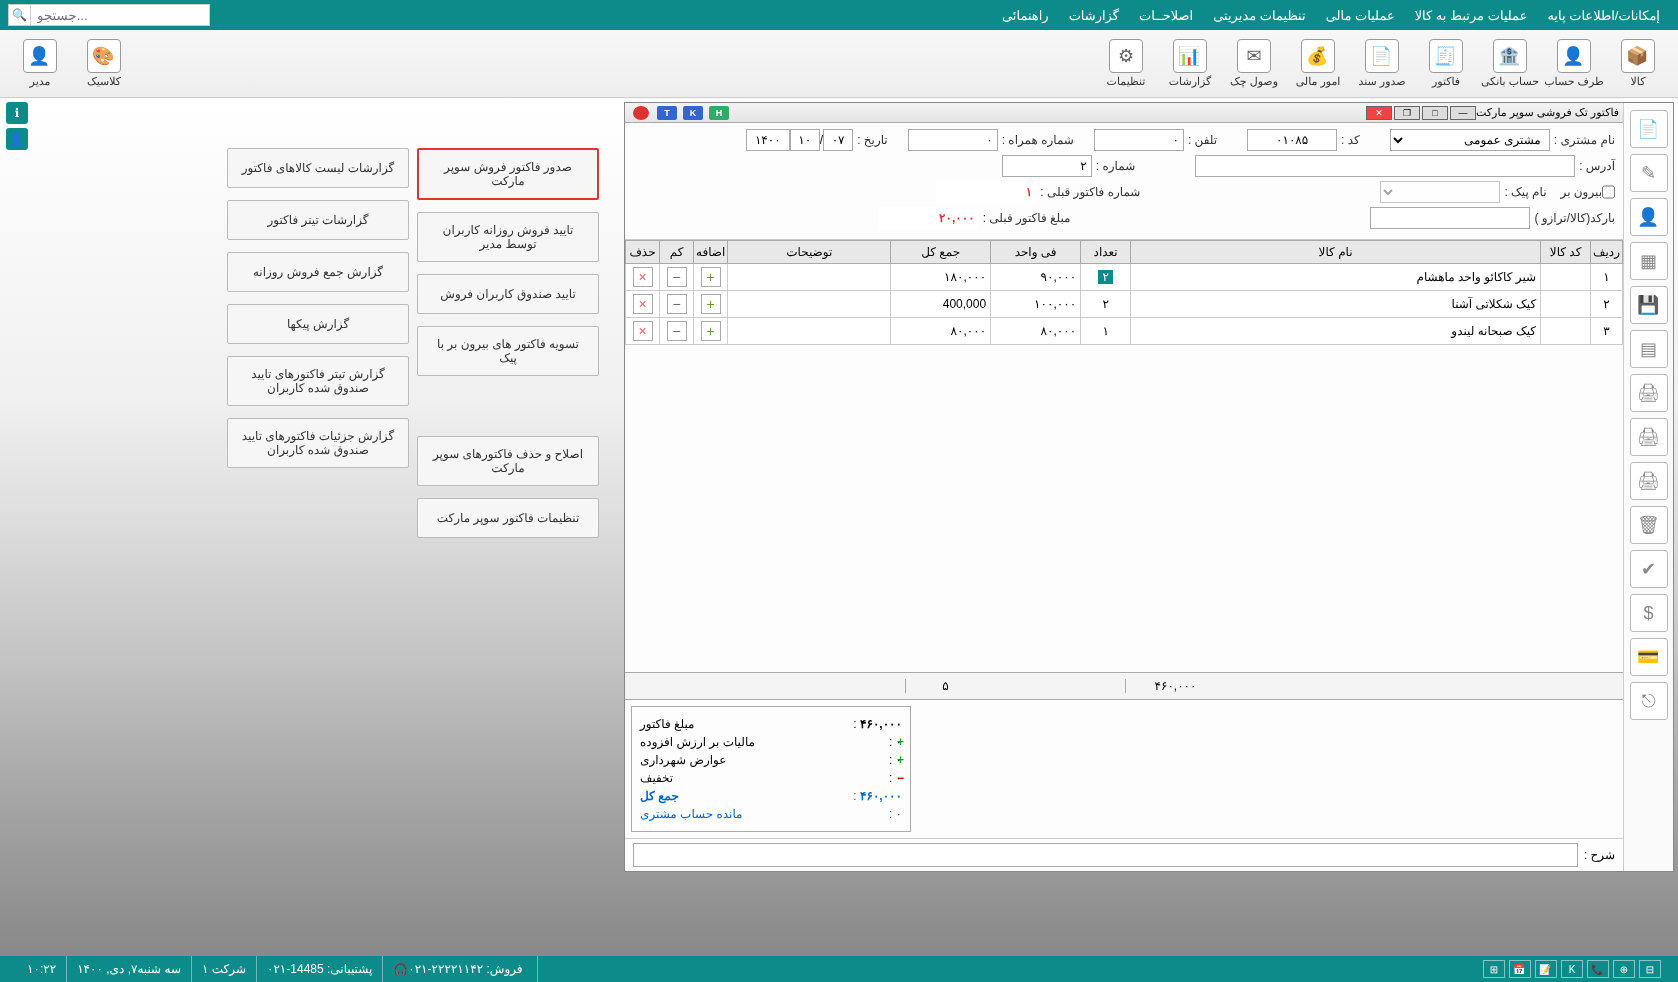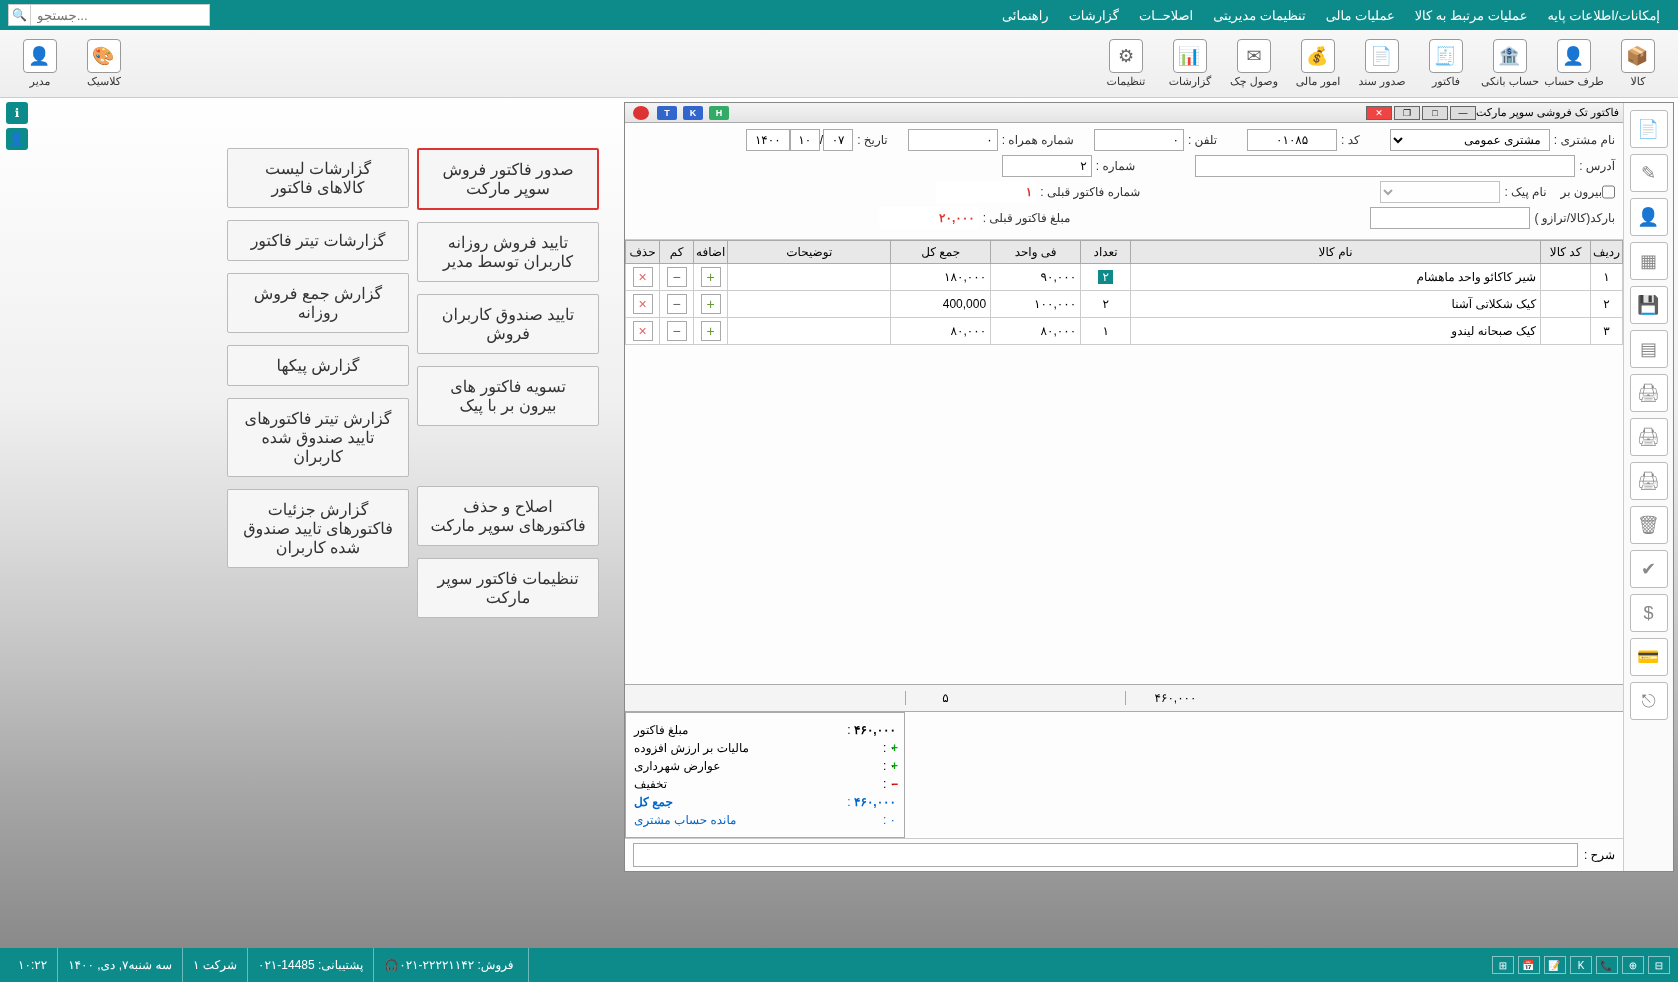--- a/index.html
+++ b/index.html
@@ -13,21 +13,21 @@
 .toolbar .tb-btn { display: flex; flex-direction: column; align-items: center; justify-content: center; width: 60px; height: 56px; margin: 0 2px; cursor: pointer; font-size: 11px; color:#333; }
 .toolbar .tb-btn .tb-icon { width: 34px; height: 34px; border: 1px solid #999; border-radius: 4px; background:#fff; margin-bottom: 2px; display:flex; align-items:center; justify-content:center; font-size:18px; color:#666;}
 .toolbar .spacer { flex: 1; }
 .toolbar .theme-group { display: flex; align-items: center; }
 .content { position: absolute; top: 98px; bottom: 26px; left: 0; right: 0; }
 .bg-image { position: absolute; inset: 0; background: linear-gradient(180deg,#fff 0%, #f0f0f0 35%, #dcdcdc 50%, #c4c4c4 65%, #a8a8a8 80%, #888 100%); }
 .left-icons { position: absolute; left: 4px; top: 4px; width: 24px; }
 .left-icons .li-icon { width: 22px; height: 22px; background: #0D8B8B; border-radius: 3px; margin-bottom: 4px; display:flex; align-items:center; justify-content:center; color:#fff; font-size:12px;}
 .side-buttons { position: absolute; right: 1075px; top: 50px; width: 380px; display: flex; direction: rtl; }
 .side-col { width: 185px; margin: 0 4px; }
-.side-btn { background: #f6f6f6; border: 1px solid #bbb; border-radius: 2px; padding: 10px 12px; margin-bottom: 12px; text-align: center; font-size: 16px; color:#333; cursor:pointer; min-height:40px; display:flex; align-items:center; justify-content:center;}
+.side-btn { background: #f6f6f6; border: 1px solid #bbb; border-radius: 2px; padding: 10px 12px; margin-bottom: 12px; text-align: center; font-size: 12px; color:#333; cursor:pointer; min-height:40px; display:flex; align-items:center; justify-content:center;}
 .side-btn.highlight { border: 2px solid #d33; }
 .invoice-window { position: absolute; right: 4px; top: 4px; width: 1050px; height: 770px; background: #fdfdfd; border: 1px solid #888; display:flex; direction:rtl;}
 .inv-side { width: 50px; background: #fafafa; border-left: 1px solid #ccc; display:flex; flex-direction:column; align-items:center; padding-top:4px;}
 .inv-side .side-icon { width: 38px; height: 38px; border: 1px solid #bbb; border-radius:3px; margin: 3px 0; background:#fff; display:flex; align-items:center; justify-content:center; font-size:18px; color:#888; cursor:pointer;}
 .inv-main { flex:1; display:flex; flex-direction:column; }
 .inv-title { height: 20px; background: linear-gradient(#f4f4f4,#e4e4e4); border-bottom:1px solid #aaa; display:flex; align-items:center; padding: 0 4px; font-size:11px;}
 .inv-title .win-btns { display:flex; gap:2px; margin-left:auto;}
 .inv-title .win-btn { width:26px; height:14px; border:1px solid #666; background:#ddd; font-size:9px; display:flex; align-items:center; justify-content:center; cursor:pointer;}
 .inv-title .win-btn.close{ background:#e44; color:#fff;}
 .inv-lb { display:flex; gap:6px; margin-left:8px;}
@@ -40,27 +40,27 @@
 table.grid { width:100%; border-collapse:collapse; font-size:12px;}
 table.grid th { background:#e8e8e8; border:1px solid #aaa; padding:4px 2px; font-weight:normal;}
 table.grid td { border:1px solid #ccc; padding:3px 4px; height:24px; text-align:right; background:#fff;}
 table.grid td.center{text-align:center;}
 .row-btn{ width:20px; height:20px; border:1px solid #aaa; display:inline-flex; align-items:center; justify-content:center; cursor:pointer; font-size:14px; background:#fff;}
 .row-btn.plus{color:#693;}
 .row-btn.minus{color:#666;}
 .row-btn.del{color:#d66;}
 .totals-bar{ display:flex; border-top:1px solid #aaa; border-bottom:1px solid #aaa; height:28px; align-items:center; background:#f4f4f4;}
 .totals-bar .cell{ border-left:1px solid #aaa; padding:0 8px; min-width:80px; text-align:center;}
-.summary{ border:1px solid #aaa; padding:8px; width:280px; align-self:flex-start; font-size:12px; position:relative;}
+.summary{ border:1px solid #aaa; margin:6px; padding:8px; width:280px; align-self:flex-start; font-size:12px; position:relative;}
 .summary .srow{ display:flex; justify-content:space-between; padding:2px 0;}
 .summary .plus-mark{position:absolute; right:-2px; color:#0a0; font-weight:bold;}
 .summary .minus-mark{position:absolute; right:-2px; color:#c00; font-weight:bold;}
 .desc-row{ display:flex; align-items:center; padding:4px 8px; border-top:1px solid #ccc;}
 .desc-row input{ flex:1; height:24px; border:1px solid #aaa; margin-right:6px;}
-.statusbar{ position:absolute; bottom:0; left:0; right:0; height:34px; background:#0D8B8B; color:#fff; display:flex; align-items:center; padding:0 8px; font-size:12px; direction:ltr;}
+.statusbar{ position:absolute; bottom:0; left:0; right:0; height:26px; background:#0D8B8B; color:#fff; display:flex; align-items:center; padding:0 17px; font-size:12px; direction:ltr;}
 .statusbar .sb-sec{ padding:0 10px; border-right:1px solid rgba(255,255,255,0.4); height:100%; display:flex; align-items:center;}
 .statusbar .sb-icons{ margin-left:auto; display:flex; gap:4px;}
 .statusbar .sb-icon{ width:22px; height:18px; border:1px solid rgba(255,255,255,0.5); display:flex; align-items:center; justify-content:center; font-size:10px;}
 .qty-hl{background:#0D8B8B; color:#fff; padding:0 4px;}
 .red-num{color:#d33; font-weight:bold;}
 </style>
 </head>
 <body>
 
 <div class="menubar">

